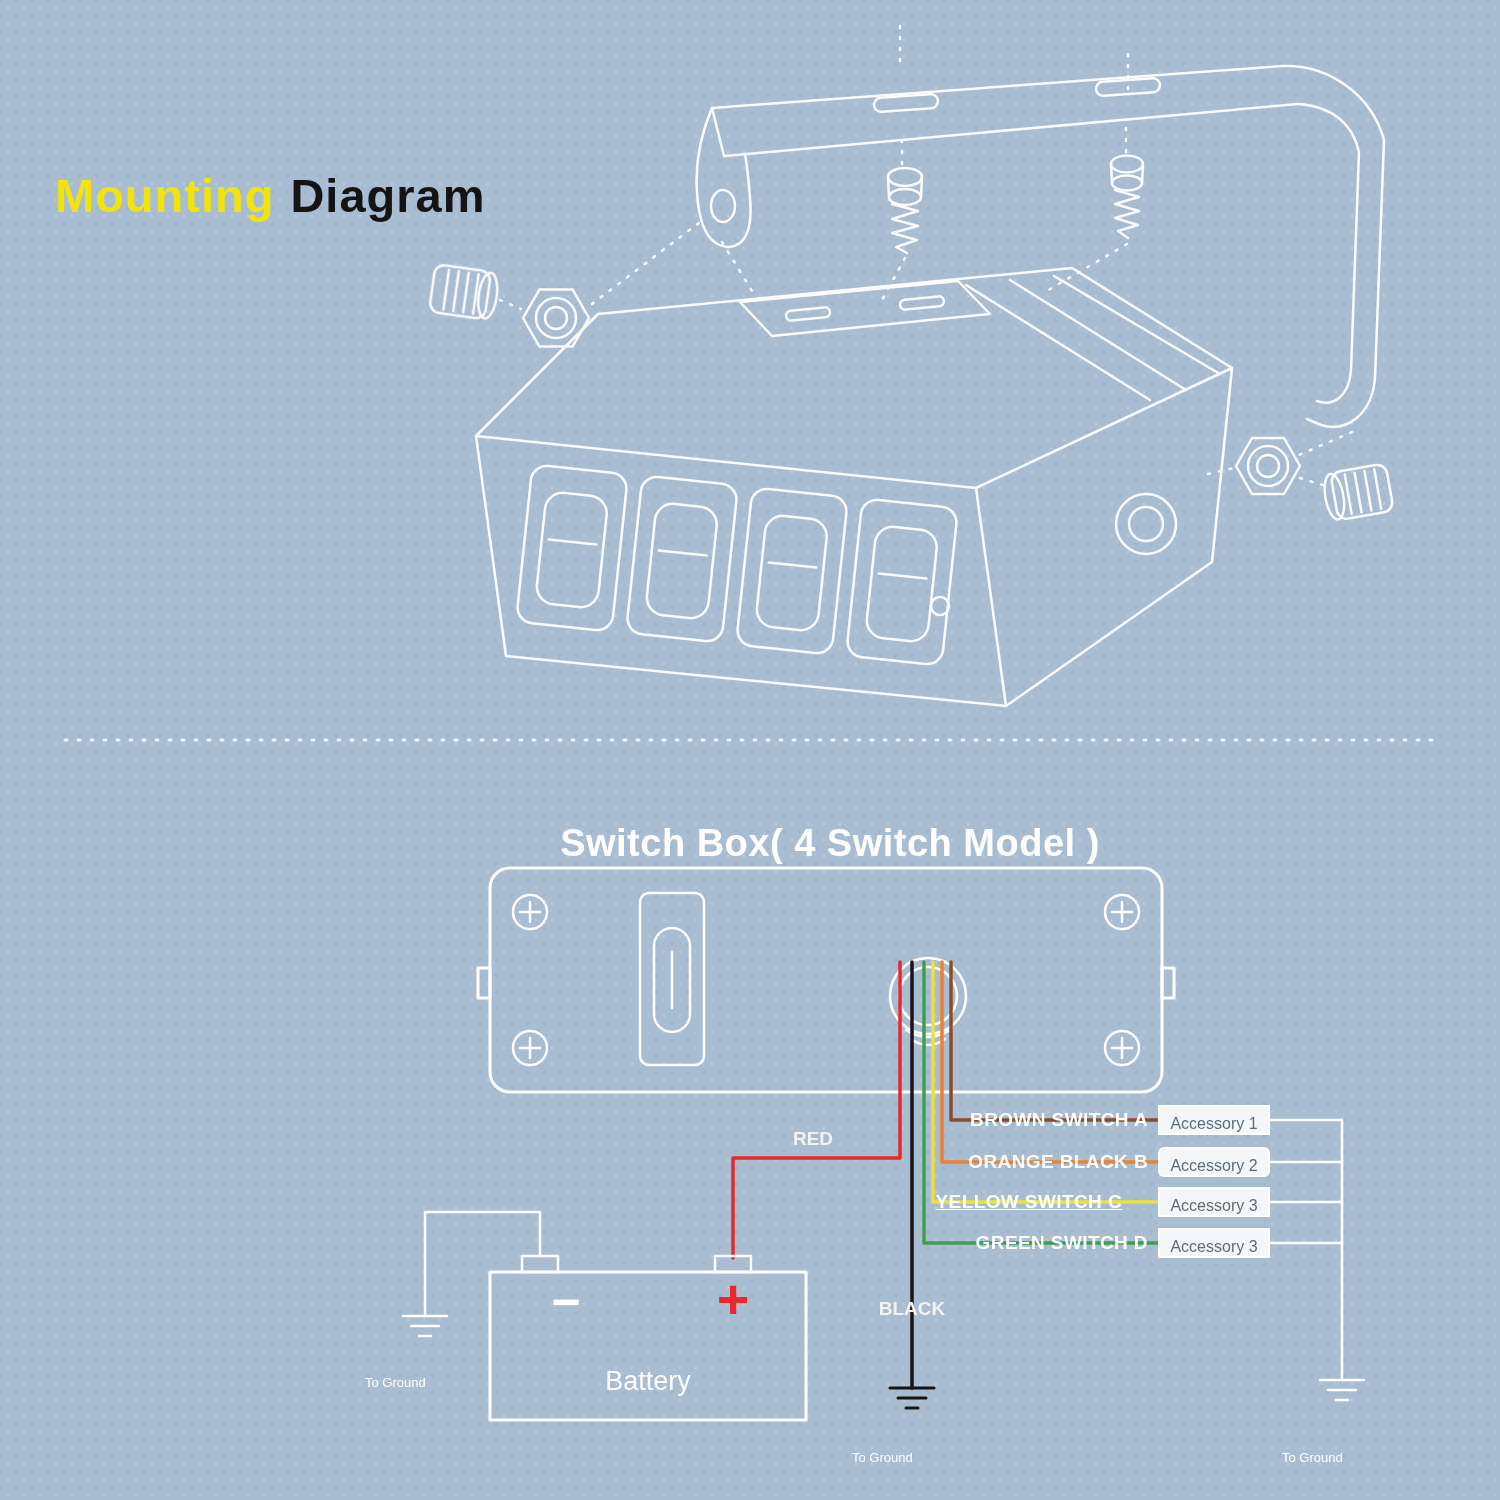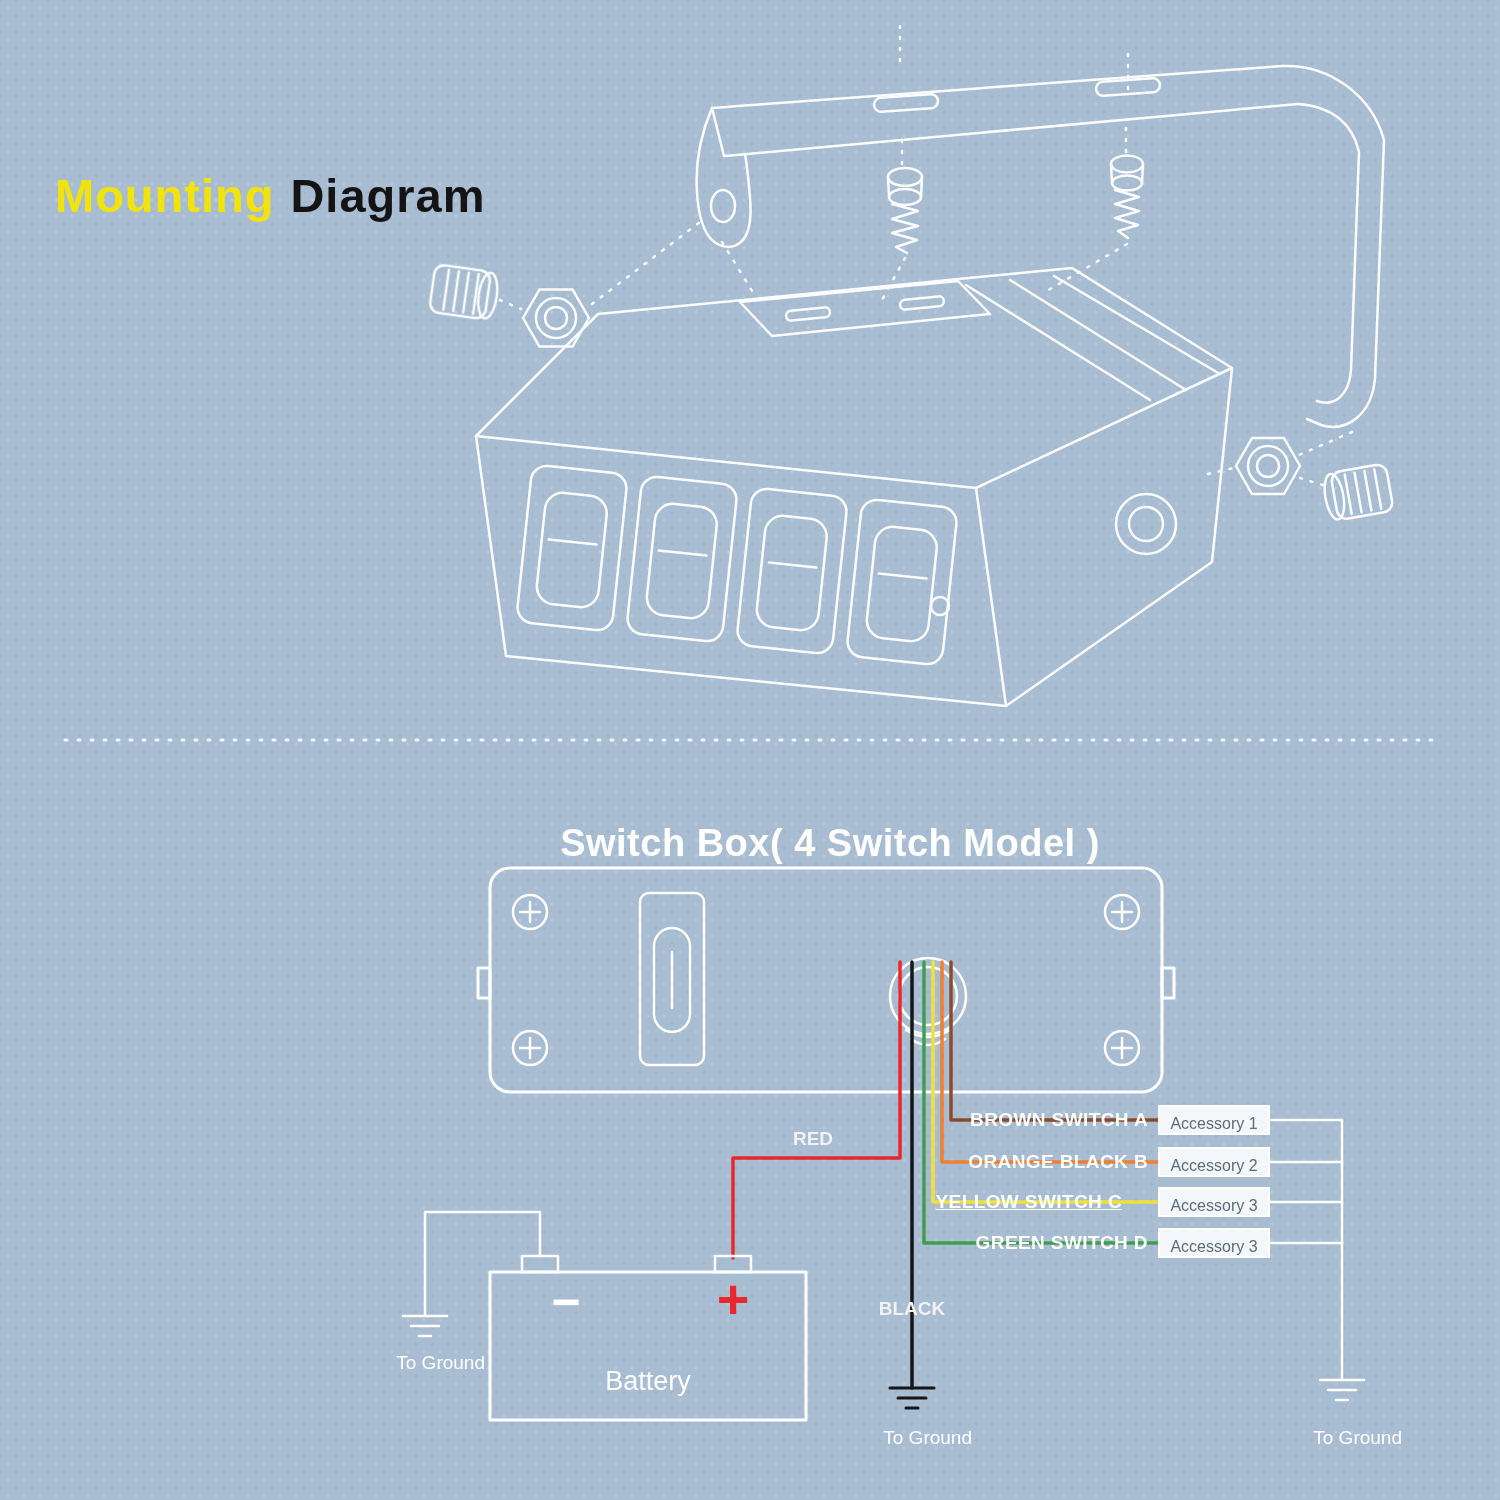--- a/index.html
+++ b/index.html
@@ -22,21 +22,21 @@
   .heading .rest{color:#141414;margin-left:16px;}
   .box-title{font-size:38px;font-weight:700;color:#ffffff;text-align:center;letter-spacing:.5px;}
   .wire-label{font-size:19px;font-weight:700;color:#ffffff;text-align:right;letter-spacing:.4px;line-height:26px;height:26px;}
   .acc-box{
     box-sizing:border-box;width:112px;height:30px;
     background:#f3f7fa;border:2px solid #ffffff;
     color:#5c6b79;font-size:16px;font-weight:400;
     display:flex;align-items:flex-end;justify-content:center;
   }
   .small-label{font-size:19px;font-weight:700;color:#f2f2f2;text-align:center;}
-  .ground-label{font-size:19px;font-weight:400;color:#ffffff;text-align:right;}
+  .ground-label{font-size:13px;font-weight:400;color:#ffffff;text-align:left;margin-top:23px;}
   .battery-label{font-size:27px;font-weight:400;color:#ffffff;text-align:center;}
   .term-minus{font-size:50px;font-weight:700;color:#ffffff;text-align:center;line-height:60px;}
   .term-plus{font-size:56px;font-weight:700;color:#e8282d;text-align:center;line-height:62px;}
 </style>
 </head>
 <body>
 
 <div class="canvas">
 
   <svg class="lineart" width="1500" height="1500" viewBox="0 0 1500 1500">
@@ -217,21 +217,21 @@
   <div class="abs box-title" style="left:480px;top:822px;width:700px;">Switch Box( 4 Switch Model )</div>
 
   <div class="abs wire-label" style="left:860px;top:1107px;width:288px;">BROWN SWITCH A</div>
   <div class="abs wire-label" style="left:860px;top:1149px;width:288px;">ORANGE BLACK B</div>
   <div class="abs wire-label" style="left:834px;top:1189px;width:288px;text-decoration:underline;">YELLOW SWITCH C</div>
   <div class="abs wire-label" style="left:860px;top:1230px;width:288px;">GREEN SWITCH D</div>
 
   <div class="abs acc-box" style="left:1158px;top:1105px;">
       <span>Accessory 1</span>
     </div>
-  <div class="abs acc-box" style="left:1158px;top:1147px;">
+  <div class="abs acc-box" style="left:1158px;top:1147px;border-radius:6px;">
       <span>Accessory 2</span>
     </div>
   <div class="abs acc-box" style="left:1158px;top:1187px;">
       <span>Accessory 3</span>
     </div>
   <div class="abs acc-box" style="left:1158px;top:1228px;">
       <span>Accessory 3</span>
     </div>
 
   <div class="abs small-label" style="left:768px;top:1128px;width:90px;">RED</div>

